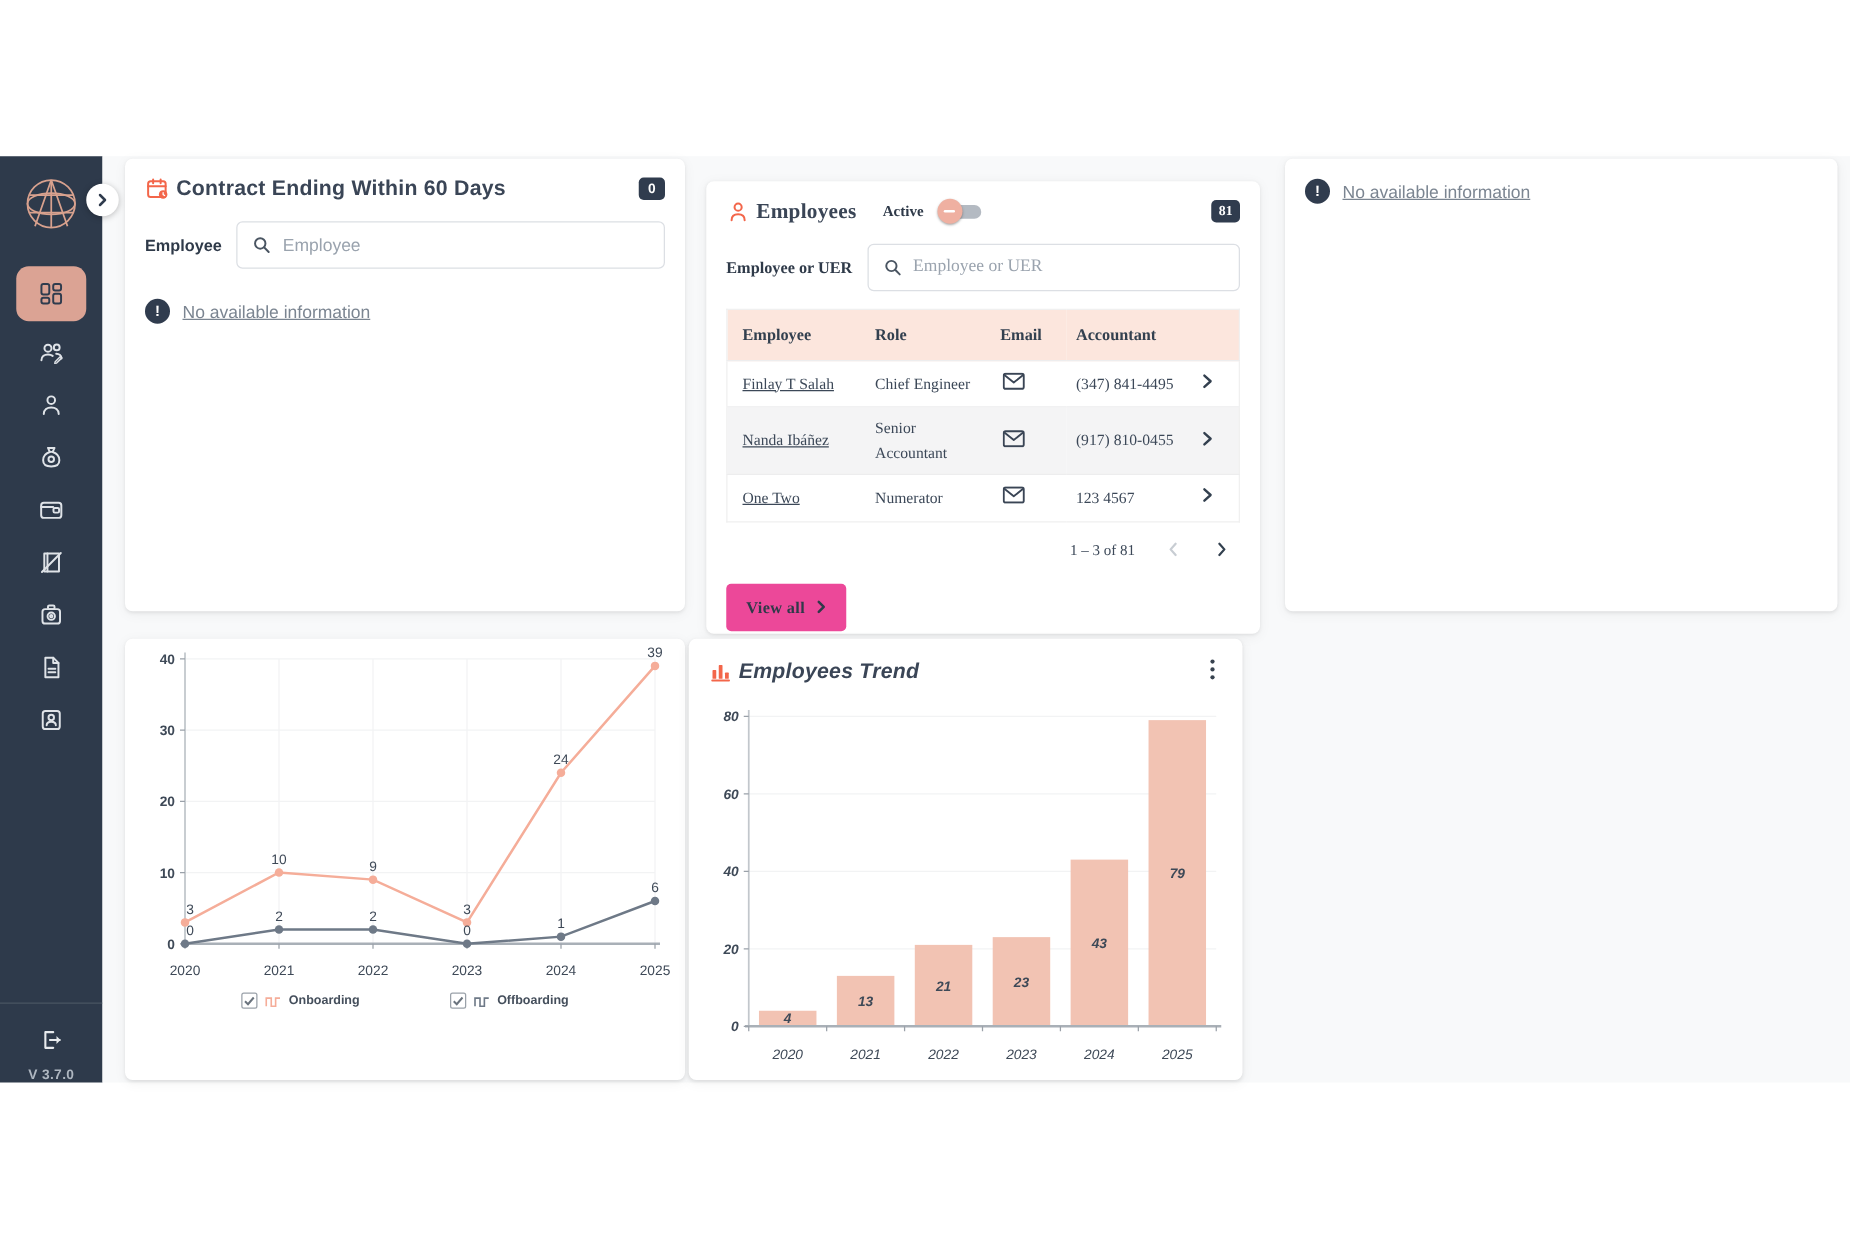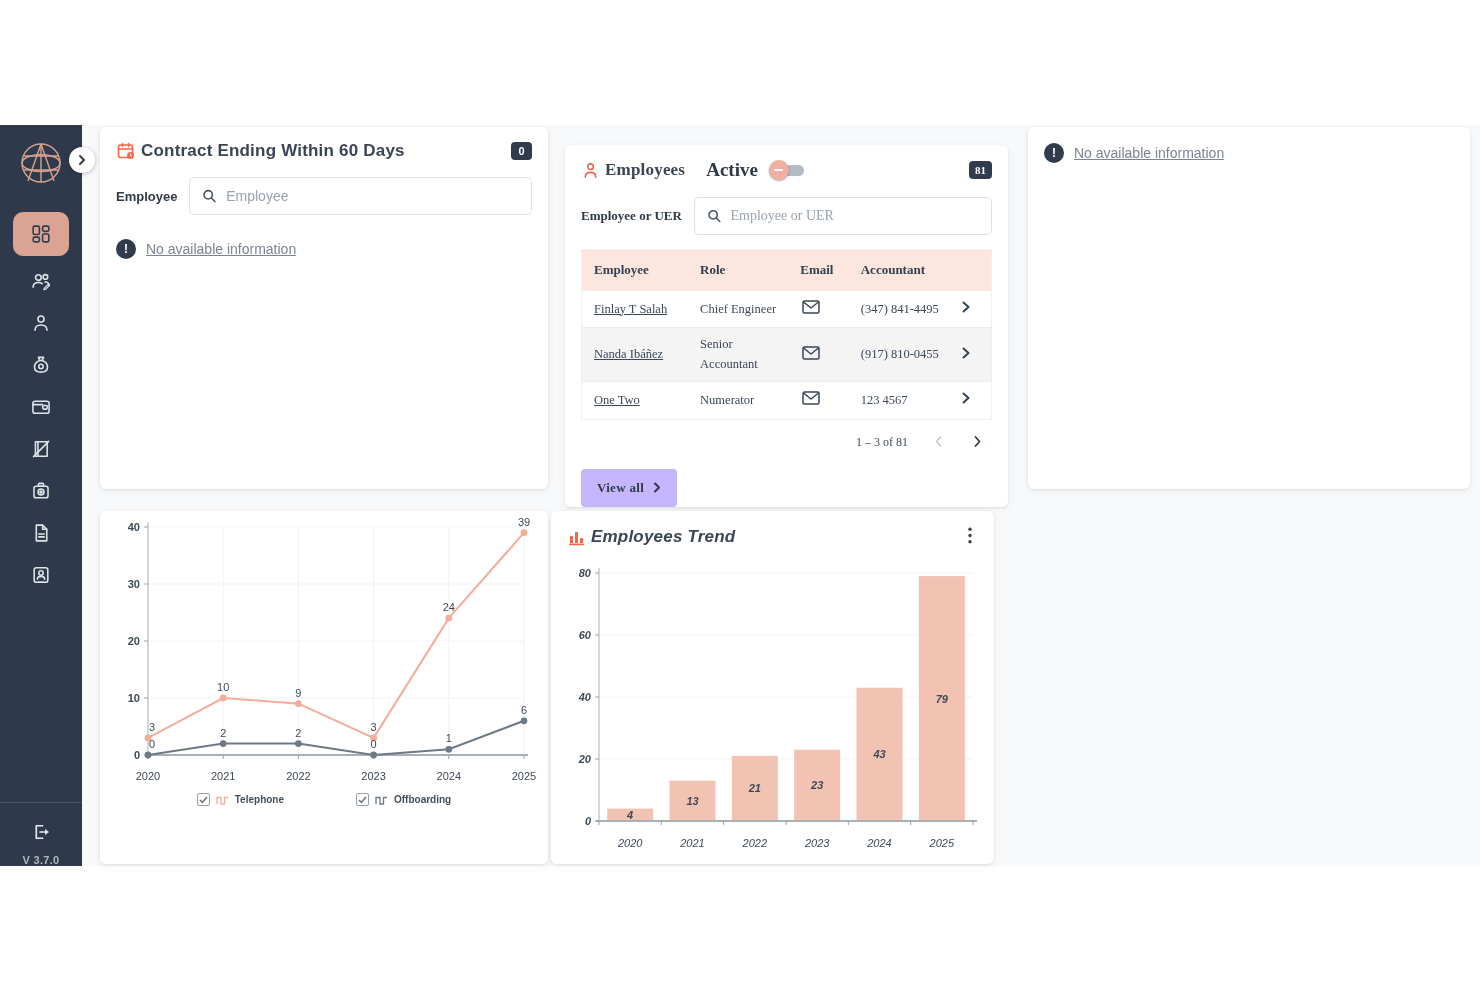--- a/index.html
+++ b/index.html
@@ -48,25 +48,25 @@
   table.emp th { background:#fce6dd; text-align:left; font-size:13px; font-weight:bold; color:#33404f; padding:12px 8px; }
   table.emp th:first-child, table.emp td:first-child { padding-left:12px; }
   table.emp td { padding:7px 8px; border-top:1px solid #ededee; vertical-align:middle; line-height:1.55; }
   table.emp tr.alt td { background:#f4f4f5; }
   table.emp a { color:#3c4858; }
   .col-emp{width:106px}.col-role{width:96px}.col-mail{width:58px}.col-tel{width:95px}.col-chev{width:38px}
   .icon-btn { background:none; border:none; cursor:pointer; padding:2px; display:inline-flex; align-items:center; }
 
   .pagination { display:flex; justify-content:flex-end; align-items:center; gap:22px; padding:13px 22px 2px; font-size:12px; color:#3c4858; }
   .pg-btn { background:none; border:none; cursor:pointer; padding:2px 4px; }
-  .view-all { margin:14px 16px; display:inline-flex; align-items:center; gap:9px; background:#c4b5fd; color:#2f3a49;
+  .view-all { margin:14px 16px; display:inline-flex; align-items:center; gap:9px; background:#ec4899; color:#2f3a49;
       font-weight:bold; font-size:13px; font-family:inherit; letter-spacing:.3px; padding:11px 16px; border:none; border-radius:4px; cursor:pointer; }
 
   
-  .toggle-label { font-size:19px; font-weight:bold; color:#2f3a49; margin-left:16px; }
+  .toggle-label { font-size:12px; font-weight:bold; color:#2f3a49; margin-left:16px; }
   .switch { position:relative; width:36px; height:20px; margin-left:6px; cursor:pointer; }
   .switch .track { position:absolute; left:9px; top:4.5px; width:26px; height:11px; border-radius:6px; background:#b4bac2; }
   .switch .thumb { position:absolute; left:0; top:0; width:20px; height:20px; border-radius:50%; background:#efb0a1; box-shadow:0 1px 2px rgba(0,0,0,.35); display:flex; align-items:center; justify-content:center; }
   .switch .thumb::after { content:""; width:9px; height:2px; background:#fff; border-radius:1px; }
 
   
   .chart-wrap { padding:2px 6px 0 8px; }
   .legend { display:flex; justify-content:center; gap:72px; padding:4px 0 8px; }
   .lg-item { display:flex; align-items:center; gap:6px; cursor:pointer; }
   .lg-cb { width:13px; height:13px; border:1px solid #9aa1a9; border-radius:2px; background:#fff; display:flex; align-items:center; justify-content:center; }
@@ -414,21 +414,21 @@
       <div class="legend" id="line-legend">
           <span class="lg-item">
             <span class="lg-cb">
               <svg width="9" height="8" viewBox="0 0 9 8">
                 <polyline points="1,4 3.4,6.4 8,1" fill="none" stroke="#6b747e" stroke-width="1.6"></polyline>
               </svg>
             </span>
             <svg width="13" height="11" viewBox="0 0 13 11">
               <polyline points="1,10 1,3.5 5,3.5 5,10 8.5,10 8.5,3.5 12,3.5" fill="none" stroke="#f5ad99" stroke-width="1.3"></polyline>
             </svg>
-            <span class="lg-label">Telephone</span>
+            <span class="lg-label">Onboarding</span>
           </span>
           <span class="lg-item">
             <span class="lg-cb">
               <svg width="9" height="8" viewBox="0 0 9 8">
                 <polyline points="1,4 3.4,6.4 8,1" fill="none" stroke="#6b747e" stroke-width="1.6"></polyline>
               </svg>
             </span>
             <svg width="13" height="11" viewBox="0 0 13 11">
               <polyline points="1,10 1,3.5 5,3.5 5,10 8.5,10 8.5,3.5 12,3.5" fill="none" stroke="#6e7987" stroke-width="1.3"></polyline>
             </svg>

